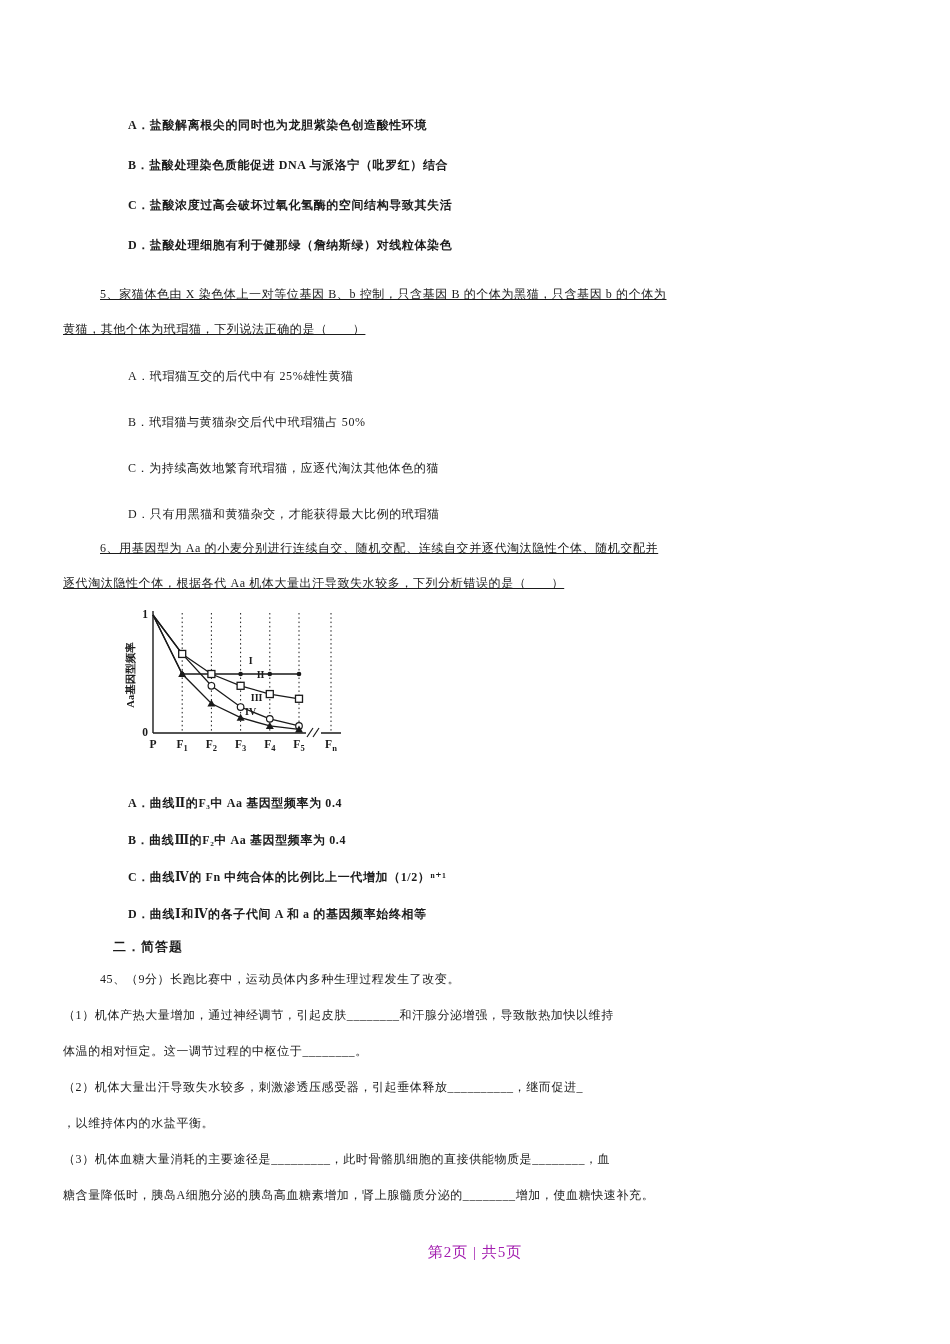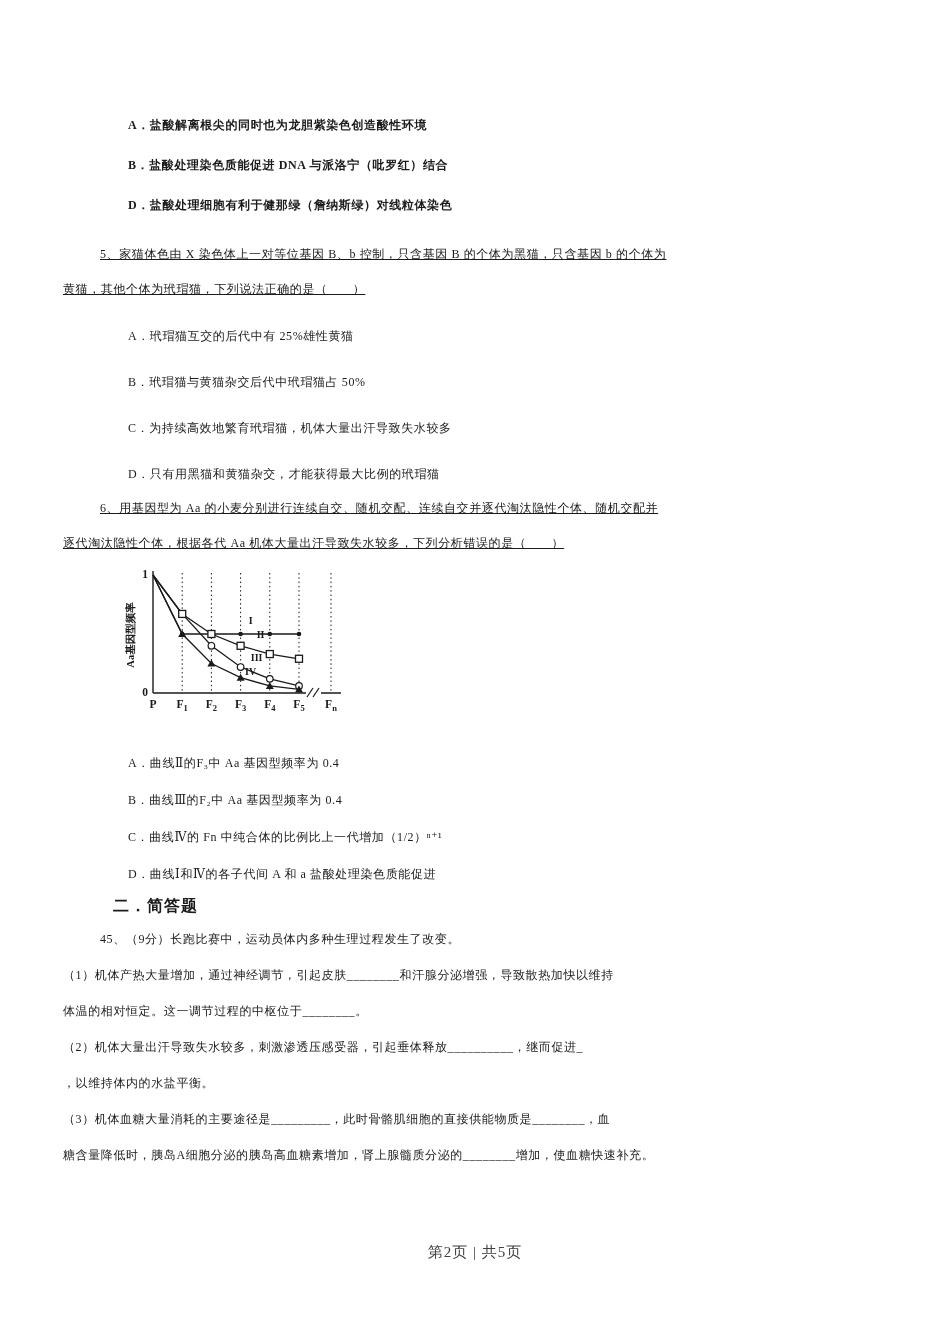--- a/index.html
+++ b/index.html
@@ -15,51 +15,52 @@
   .line{font-size:12px;letter-spacing:0.6px;white-space:nowrap;}
   .opt{padding-left:65px;}
   .q4 .line{height:40px;line-height:40px;font-weight:bold;}
   .para{margin-top:12px;}
   .para .line{height:35px;line-height:35px;text-decoration:underline;}
   .para .first{padding-left:37px;}
   .q5opts{margin-top:6px;}
   .q5opts .line{height:34px;line-height:34px;margin-top:12px;}
   .q6para{margin-top:0;}
   .chart-wrap{margin:4px 0 0 60px;height:158px;}
-  .q6opts{margin-top:22px;}
+  .q6opts{margin-top:22px;font-weight:bold;}
   .q6opts .line{height:37px;line-height:37px;}
-  .sec-header{height:28px;line-height:28px;font-size:16px;font-weight:bold;padding-left:50px;letter-spacing:1px;font-family:Liberation Mono, monospace;}
+  .sec-header{height:28px;line-height:28px;font-size:13px;font-weight:bold;padding-left:50px;letter-spacing:1px;}
   .q24intro{height:32px;line-height:32px;}
   .q24part .line{height:36px;line-height:36px;}
   .footer{
     position:absolute;left:0;top:1243px;width:100%;
-    text-align:center;font-size:15px;color:#404040;letter-spacing:1px;
+    text-align:center;font-size:15px;color:#a21caf;letter-spacing:1px;
   }
   svg text{font-family:"Liberation Serif","DejaVu Serif",serif;}
 </style>
 </head>
 <body>
 
 <div class="page">
   <div class="content">
 
     <div class="q4">
       <div class="line opt">A．盐酸解离根尖的同时也为龙胆紫染色创造酸性环境</div>
       <div class="line opt">B．盐酸处理染色质能促进 DNA 与派洛宁（吡罗红）结合</div>
+      <div class="line opt">C．盐酸浓度过高会破坏过氧化氢酶的空间结构导致其失活</div>
       <div class="line opt">D．盐酸处理细胞有利于健那绿（詹纳斯绿）对线粒体染色</div>
     </div>
 
     <div class="para">
       <div class="line first">5、家猫体色由 X 染色体上一对等位基因 B、b 控制，只含基因 B 的个体为黑猫，只含基因 b 的个体为</div>
       <div class="line">黄猫，其他个体为玳瑁猫，下列说法正确的是（　　）</div>
     </div>
     <div class="q5opts">
       <div class="line opt">A．玳瑁猫互交的后代中有 25%雄性黄猫</div>
       <div class="line opt">B．玳瑁猫与黄猫杂交后代中玳瑁猫占 50%</div>
-      <div class="line opt">C．为持续高效地繁育玳瑁猫，机体大量出汗导致失水较多</div>
+      <div class="line opt">C．为持续高效地繁育玳瑁猫，应逐代淘汰其他体色的猫</div>
       <div class="line opt">D．只有用黑猫和黄猫杂交，才能获得最大比例的玳瑁猫</div>
     </div>
 
     <div class="para q6para">
       <div class="line first">6、用基因型为 Aa 的小麦分别进行连续自交、随机交配、连续自交并逐代淘汰隐性个体、随机交配并</div>
       <div class="line">逐代淘汰隐性个体，根据各代 Aa 机体大量出汗导致失水较多，下列分析错误的是（　　）</div>
     </div>
 
     <div class="chart-wrap">
       <svg id="chart-svg" width="222" height="158" viewBox="0 0 222 158">
@@ -111,21 +112,21 @@
           <text x="25" y="131" text-anchor="end" font-size="11.5" font-weight="bold" fill="#1a1a1a">0</text>
           <text x="25" y="13" text-anchor="end" font-size="11.5" font-weight="bold" fill="#1a1a1a">1</text>
           <text transform="translate(11,70) rotate(-90)" text-anchor="middle" font-size="10.5" font-weight="bold" fill="#1a1a1a">Aa基因型频率</text>
         </svg>
     </div>
 
     <div class="q6opts">
       <div class="line opt">A．曲线Ⅱ的F₃中 Aa 基因型频率为 0.4</div>
       <div class="line opt">B．曲线Ⅲ的F₂中 Aa 基因型频率为 0.4</div>
       <div class="line opt">C．曲线Ⅳ的 Fn 中纯合体的比例比上一代增加（1/2）ⁿ⁺¹</div>
-      <div class="line opt">D．曲线Ⅰ和Ⅳ的各子代间 A 和 a 盐酸处理染色质能促进</div>
+      <div class="line opt">D．曲线Ⅰ和Ⅳ的各子代间 A 和 a 的基因频率始终相等</div>
     </div>
 
     <div class="line sec-header">二．简答题</div>
 
     <div class="q24part">
       <div class="line first q24intro" style="padding-left:37px">45、（9分）长跑比赛中，运动员体内多种生理过程发生了改变。</div>
       <div>
         <div class="line first">（1）机体产热大量增加，通过神经调节，引起皮肤________和汗腺分泌增强，导致散热加快以维持</div>
         <div class="line">体温的相对恒定。这一调节过程的中枢位于________。</div>
       </div>

